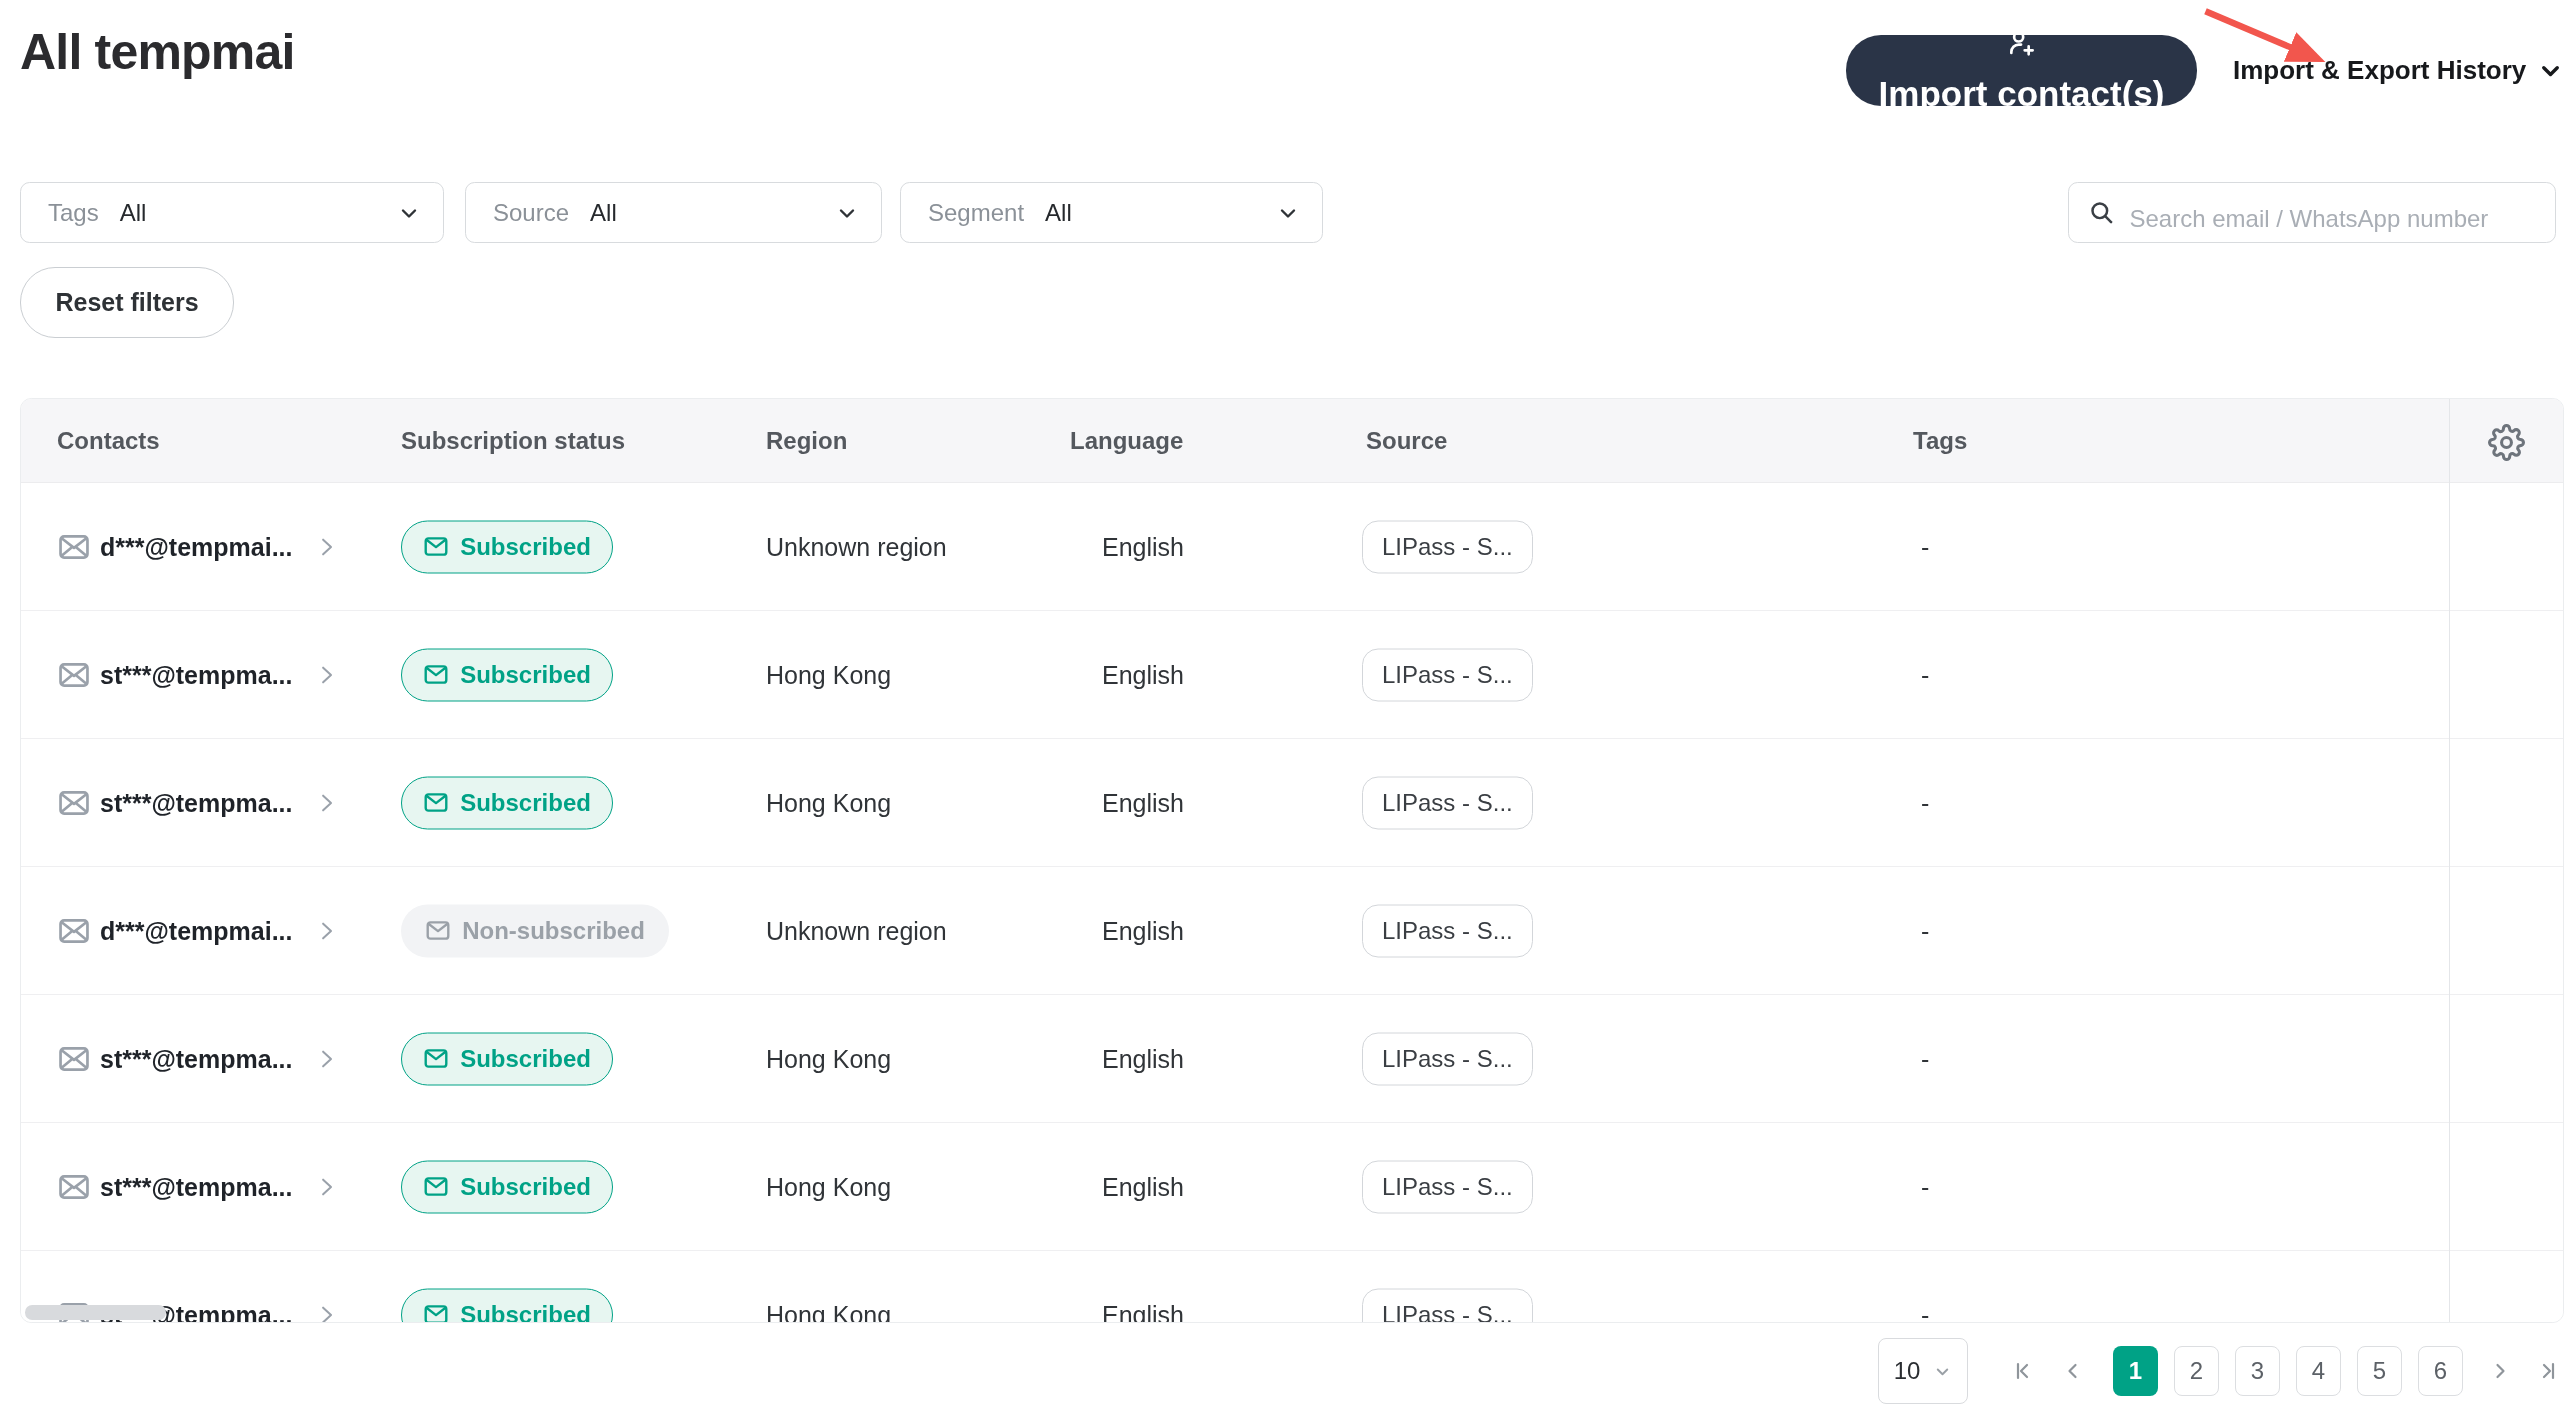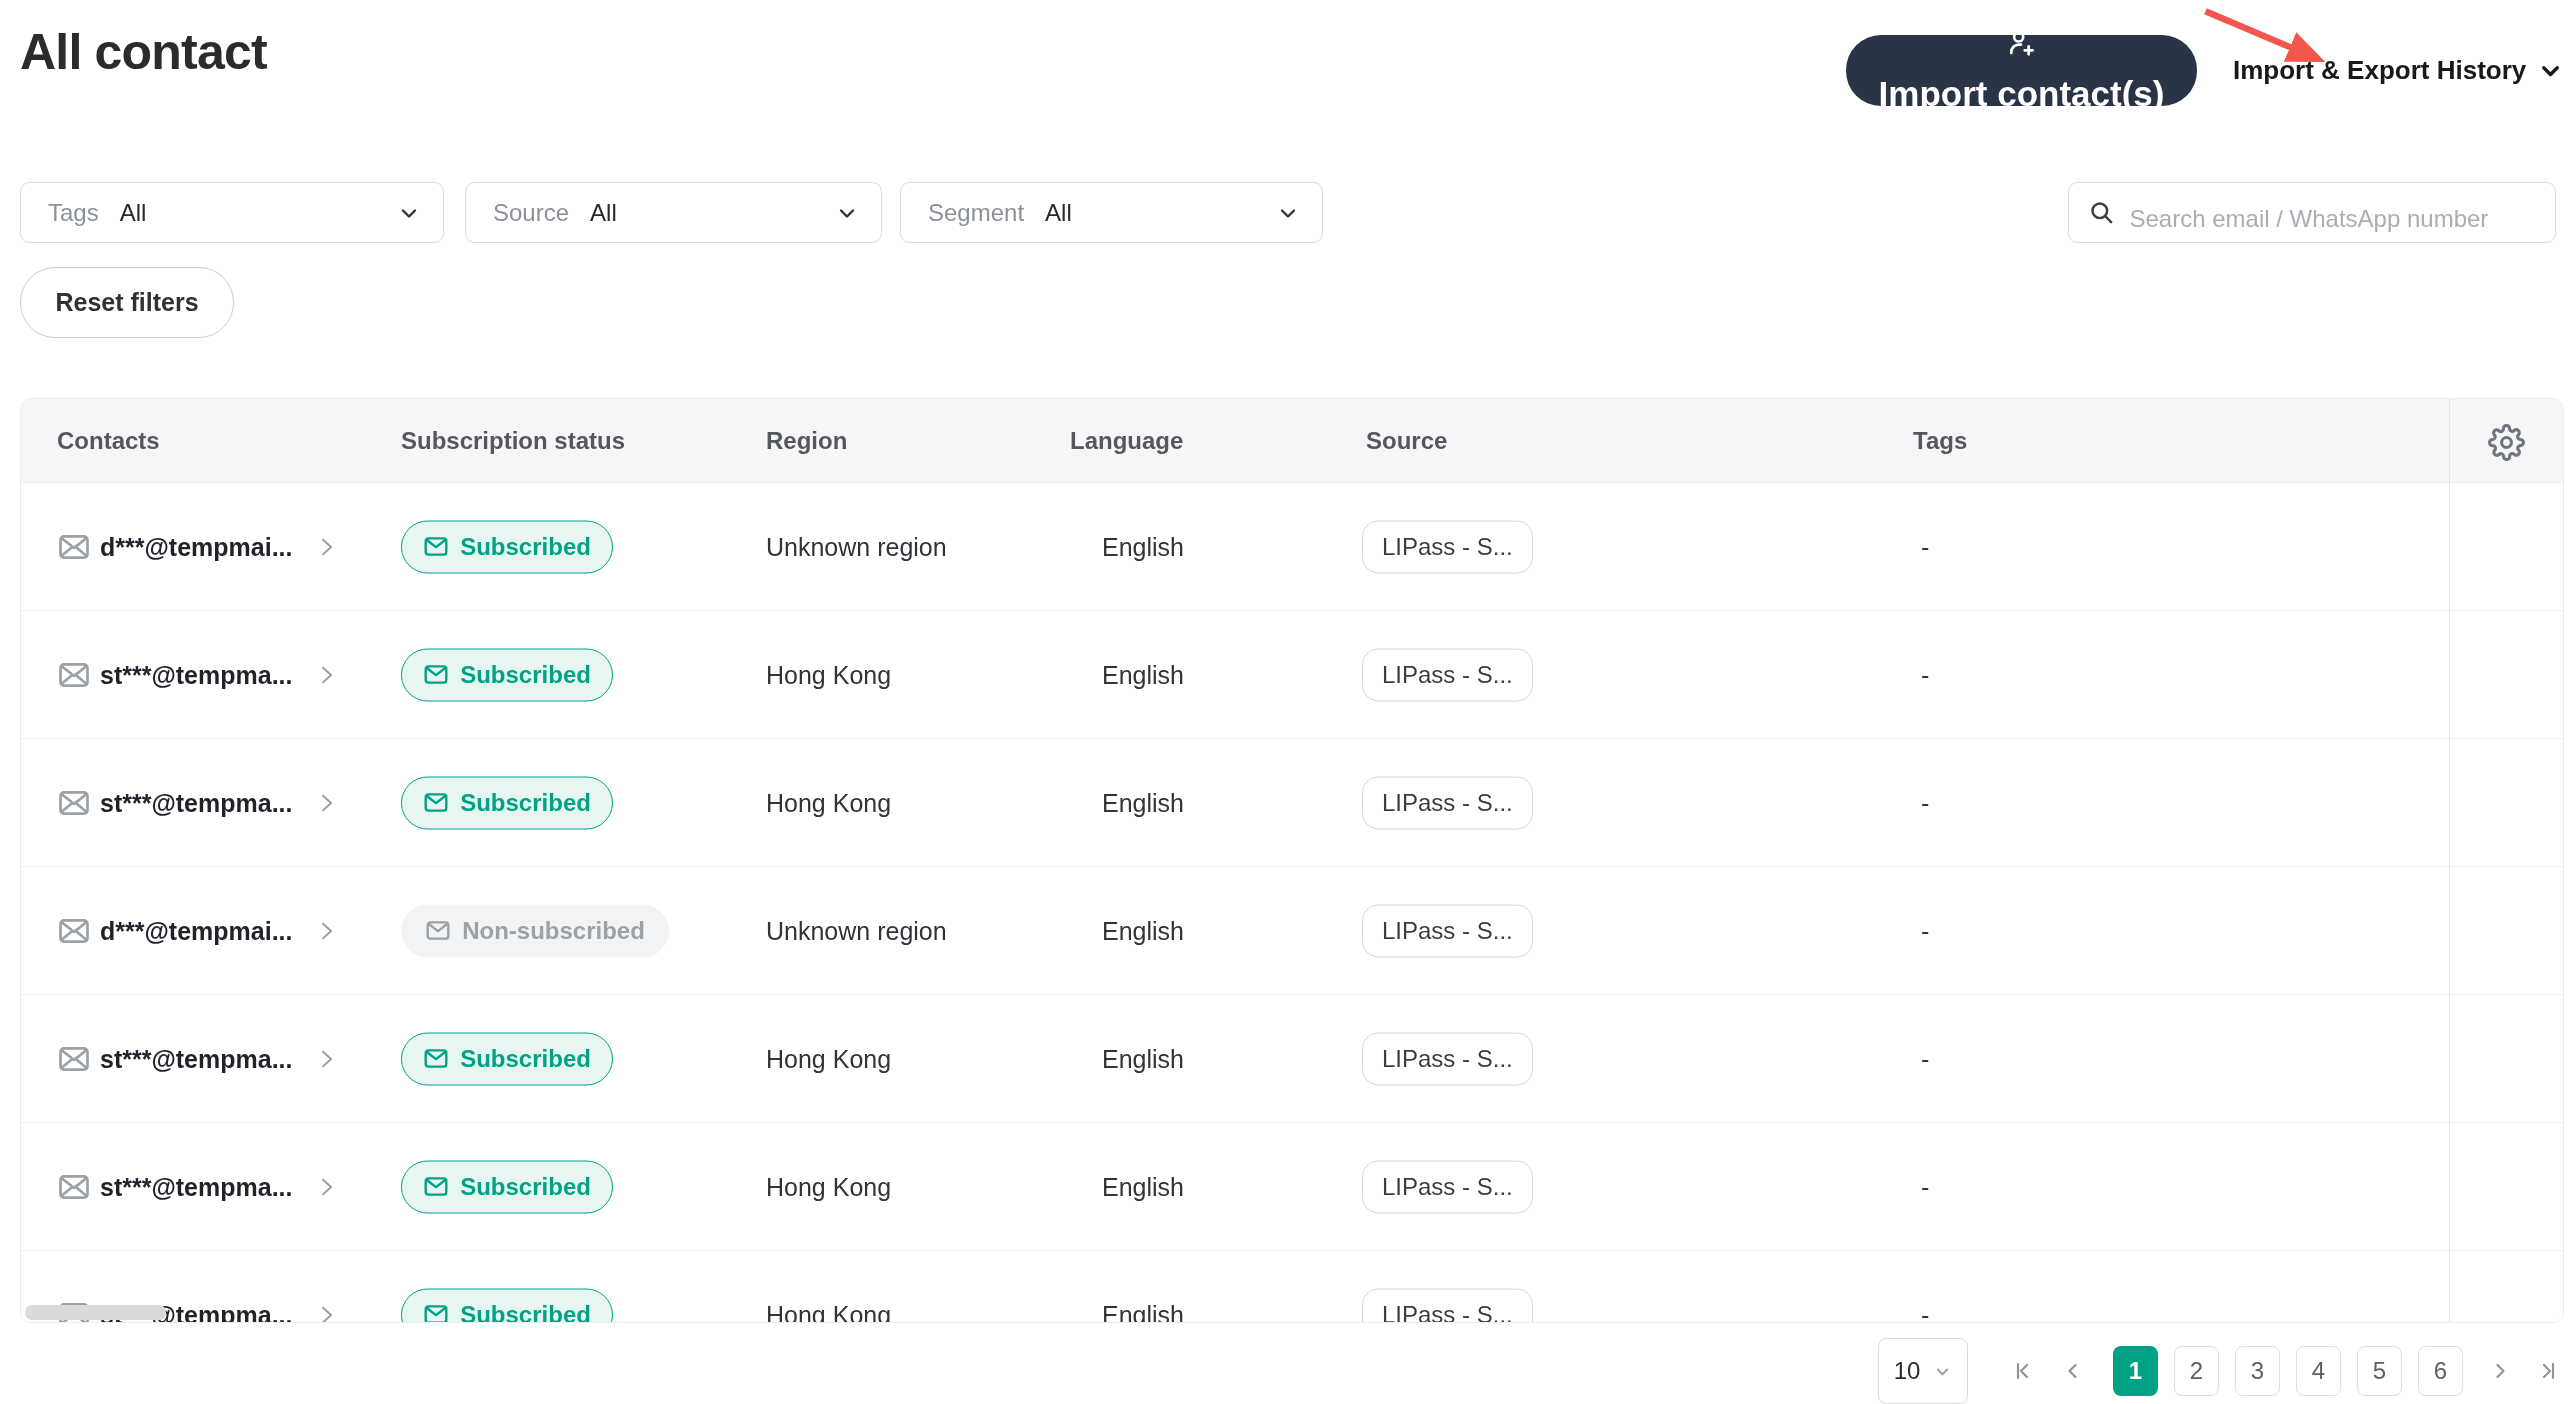--- a/index.html
+++ b/index.html
@@ -142,21 +142,21 @@
     background:#fff; border:0.8px solid #dcdee1; border-radius:8px;
     font-family:"Liberation Sans", sans-serif;
     font-size:24px; color:#5c6167; cursor:pointer;
     display:flex; align-items:center; justify-content:center;
   }
   .pg-num.active { background:#00a286; border:none; color:#ffffff; font-weight:700; }
 </style>
 </head>
 <body>
 
-<div class="page-title">All contact</div>
+<div class="page-title">All tempmai</div>
 
 <button class="import-btn">
   <span>
     <svg width="32" height="32" viewBox="0 0 24 24" fill="none" stroke="#ffffff" stroke-width="2" stroke-linecap="round" stroke-linejoin="round">
       <circle cx="9.5" cy="7.5" r="3.4"></circle>
       <path d="M4 19.5v-.8a5.5 5.5 0 0 1 5.5-5.5h1.8"></path>
       <path d="M17 14.5v6M14 17.5h6"></path>
     </svg>
   </span>
   <span>Import contact(s)</span>

